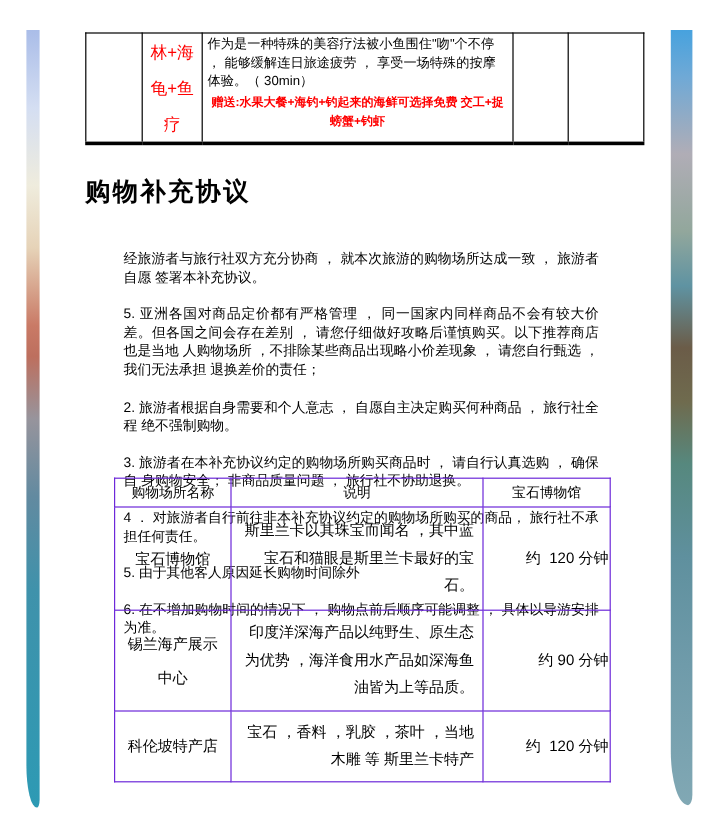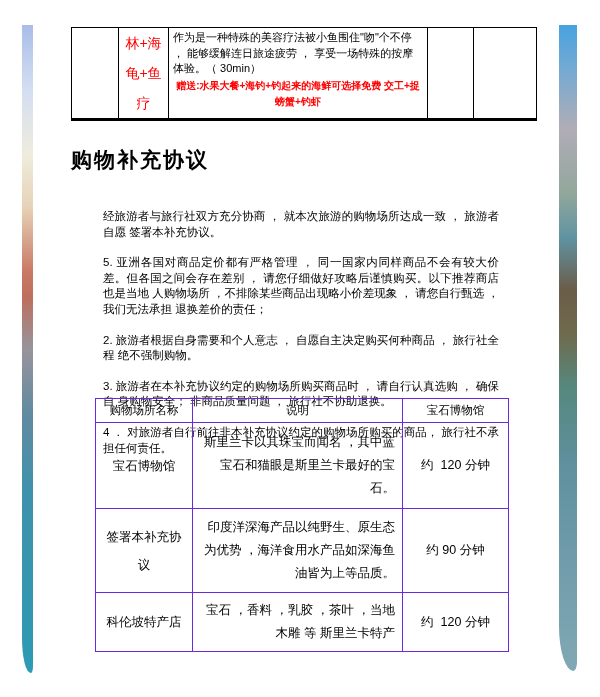--- a/index.html
+++ b/index.html
@@ -121,21 +121,21 @@
     line-height: 28px;
     padding: 12px 8px;
   }
   .cell-explain {
     text-align: right;
     vertical-align: middle;
     line-height: 23px;
     padding: 2px 7px;
   }
   .cell-time {
-    text-align: center;
+    text-align: right;
     vertical-align: middle;
     white-space: pre;
     margin-top: 16px;
   }
   .row-tall-1 { height: 86px; }
   .row-tall-2 { height: 84px; }
   .row-tall-3 { height: 59px; }
 </style>
 </head>
 <body>
@@ -170,41 +170,43 @@
     </table>
 
   <div class="doc-title">购物补充协议</div>
 
   <div class="agreement">
     <p>经旅游者与旅行社双方充分协商 ， 就本次旅游的购物场所达成一致 ， 旅游者自愿 签署本补充协议。</p>
     <p>5. 亚洲各国对商品定价都有严格管理 ， 同一国家内同样商品不会有较大价差。但各国之间会存在差别 ， 请您仔细做好攻略后谨慎购买。以下推荐商店也是当地 人购物场所 ，不排除某些商品出现略小价差现象 ， 请您自行甄选 ， 我们无法承担 退换差价的责任；</p>
     <p>2. 旅游者根据自身需要和个人意志 ， 自愿自主决定购买何种商品 ， 旅行社全程 绝不强制购物。</p>
     <p>3. 旅游者在本补充协议约定的购物场所购买商品时 ， 请自行认真选购 ， 确保自 身购物安全； 非商品质量问题 ， 旅行社不协助退换。</p>
     <p>4 ． 对旅游者自行前往非本补充协议约定的购物场所购买的商品， 旅行社不承担任何责任。</p>
+    <p>5.  由于其他客人原因延长购物时间除外</p>
+    <p>6. 在不增加购物时间的情况下 ， 购物点前后顺序可能调整 ， 具体以导游安排为准。</p>
   </div>
 
   <table class="shop-table">
     <colgroup>
       <col style="width:97px">
         <col style="width:210px">
         <col style="width:106px">
     </colgroup>
     <tbody>
         <tr>
       <th>购物场所名称</th>
       <th>说明</th>
       <th>宝石博物馆</th>
     </tr>
     <tr class="row-tall-1">
       <td class="cell-venue">宝石博物馆</td>
       <td class="cell-explain">斯里兰卡以其珠宝而闻名 ，其中蓝宝石和猫眼是斯里兰卡最好的宝石。</td>
       <td class="cell-time">约  120 分钟</td>
     </tr>
     <tr class="row-tall-2">
-      <td class="cell-venue">签署本补充协议</td>
+      <td class="cell-venue">锡兰海产展示中心</td>
       <td class="cell-explain">印度洋深海产品以纯野生、原生态为优势 ，海洋食用水产品如深海鱼油皆为上等品质。</td>
       <td class="cell-time">约 90 分钟</td>
     </tr>
     <tr class="row-tall-3">
       <td class="cell-venue">科伦坡特产店</td>
       <td class="cell-explain">宝石 ，香料 ，乳胶 ，茶叶 ，当地木雕 等 斯里兰卡特产</td>
       <td class="cell-time">约  120 分钟</td>
     </tr>
   </tbody>
     </table>

